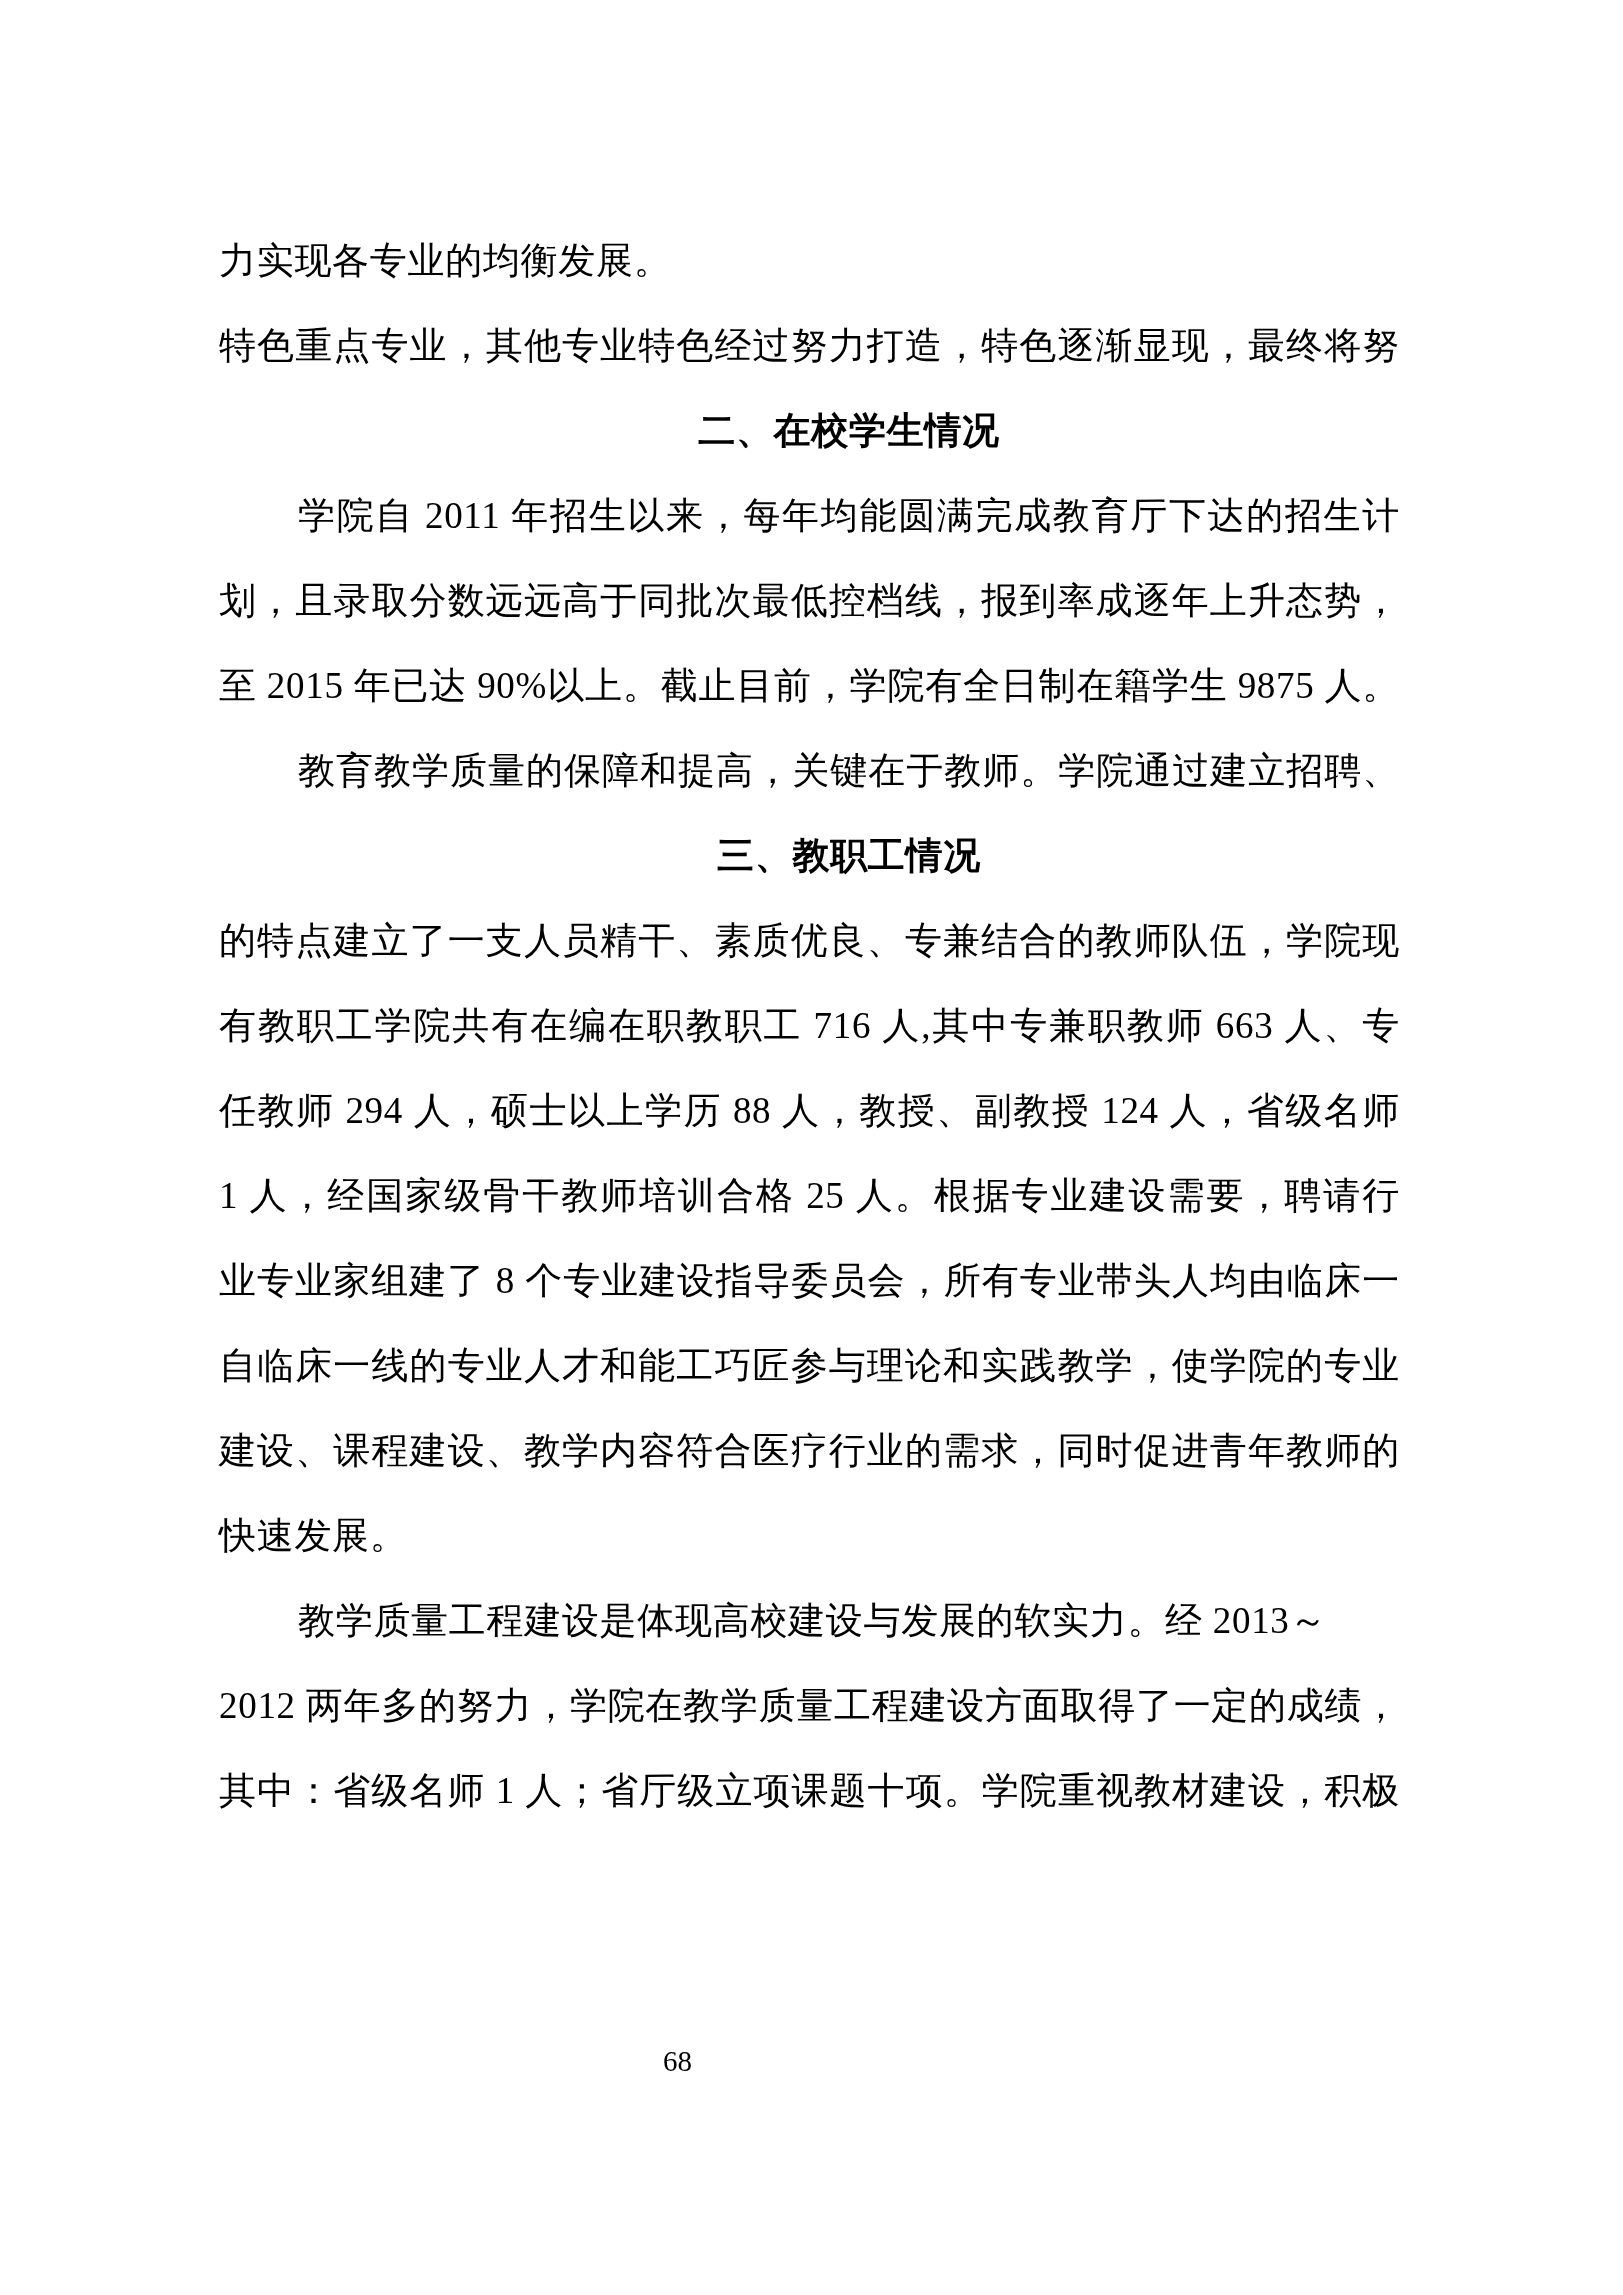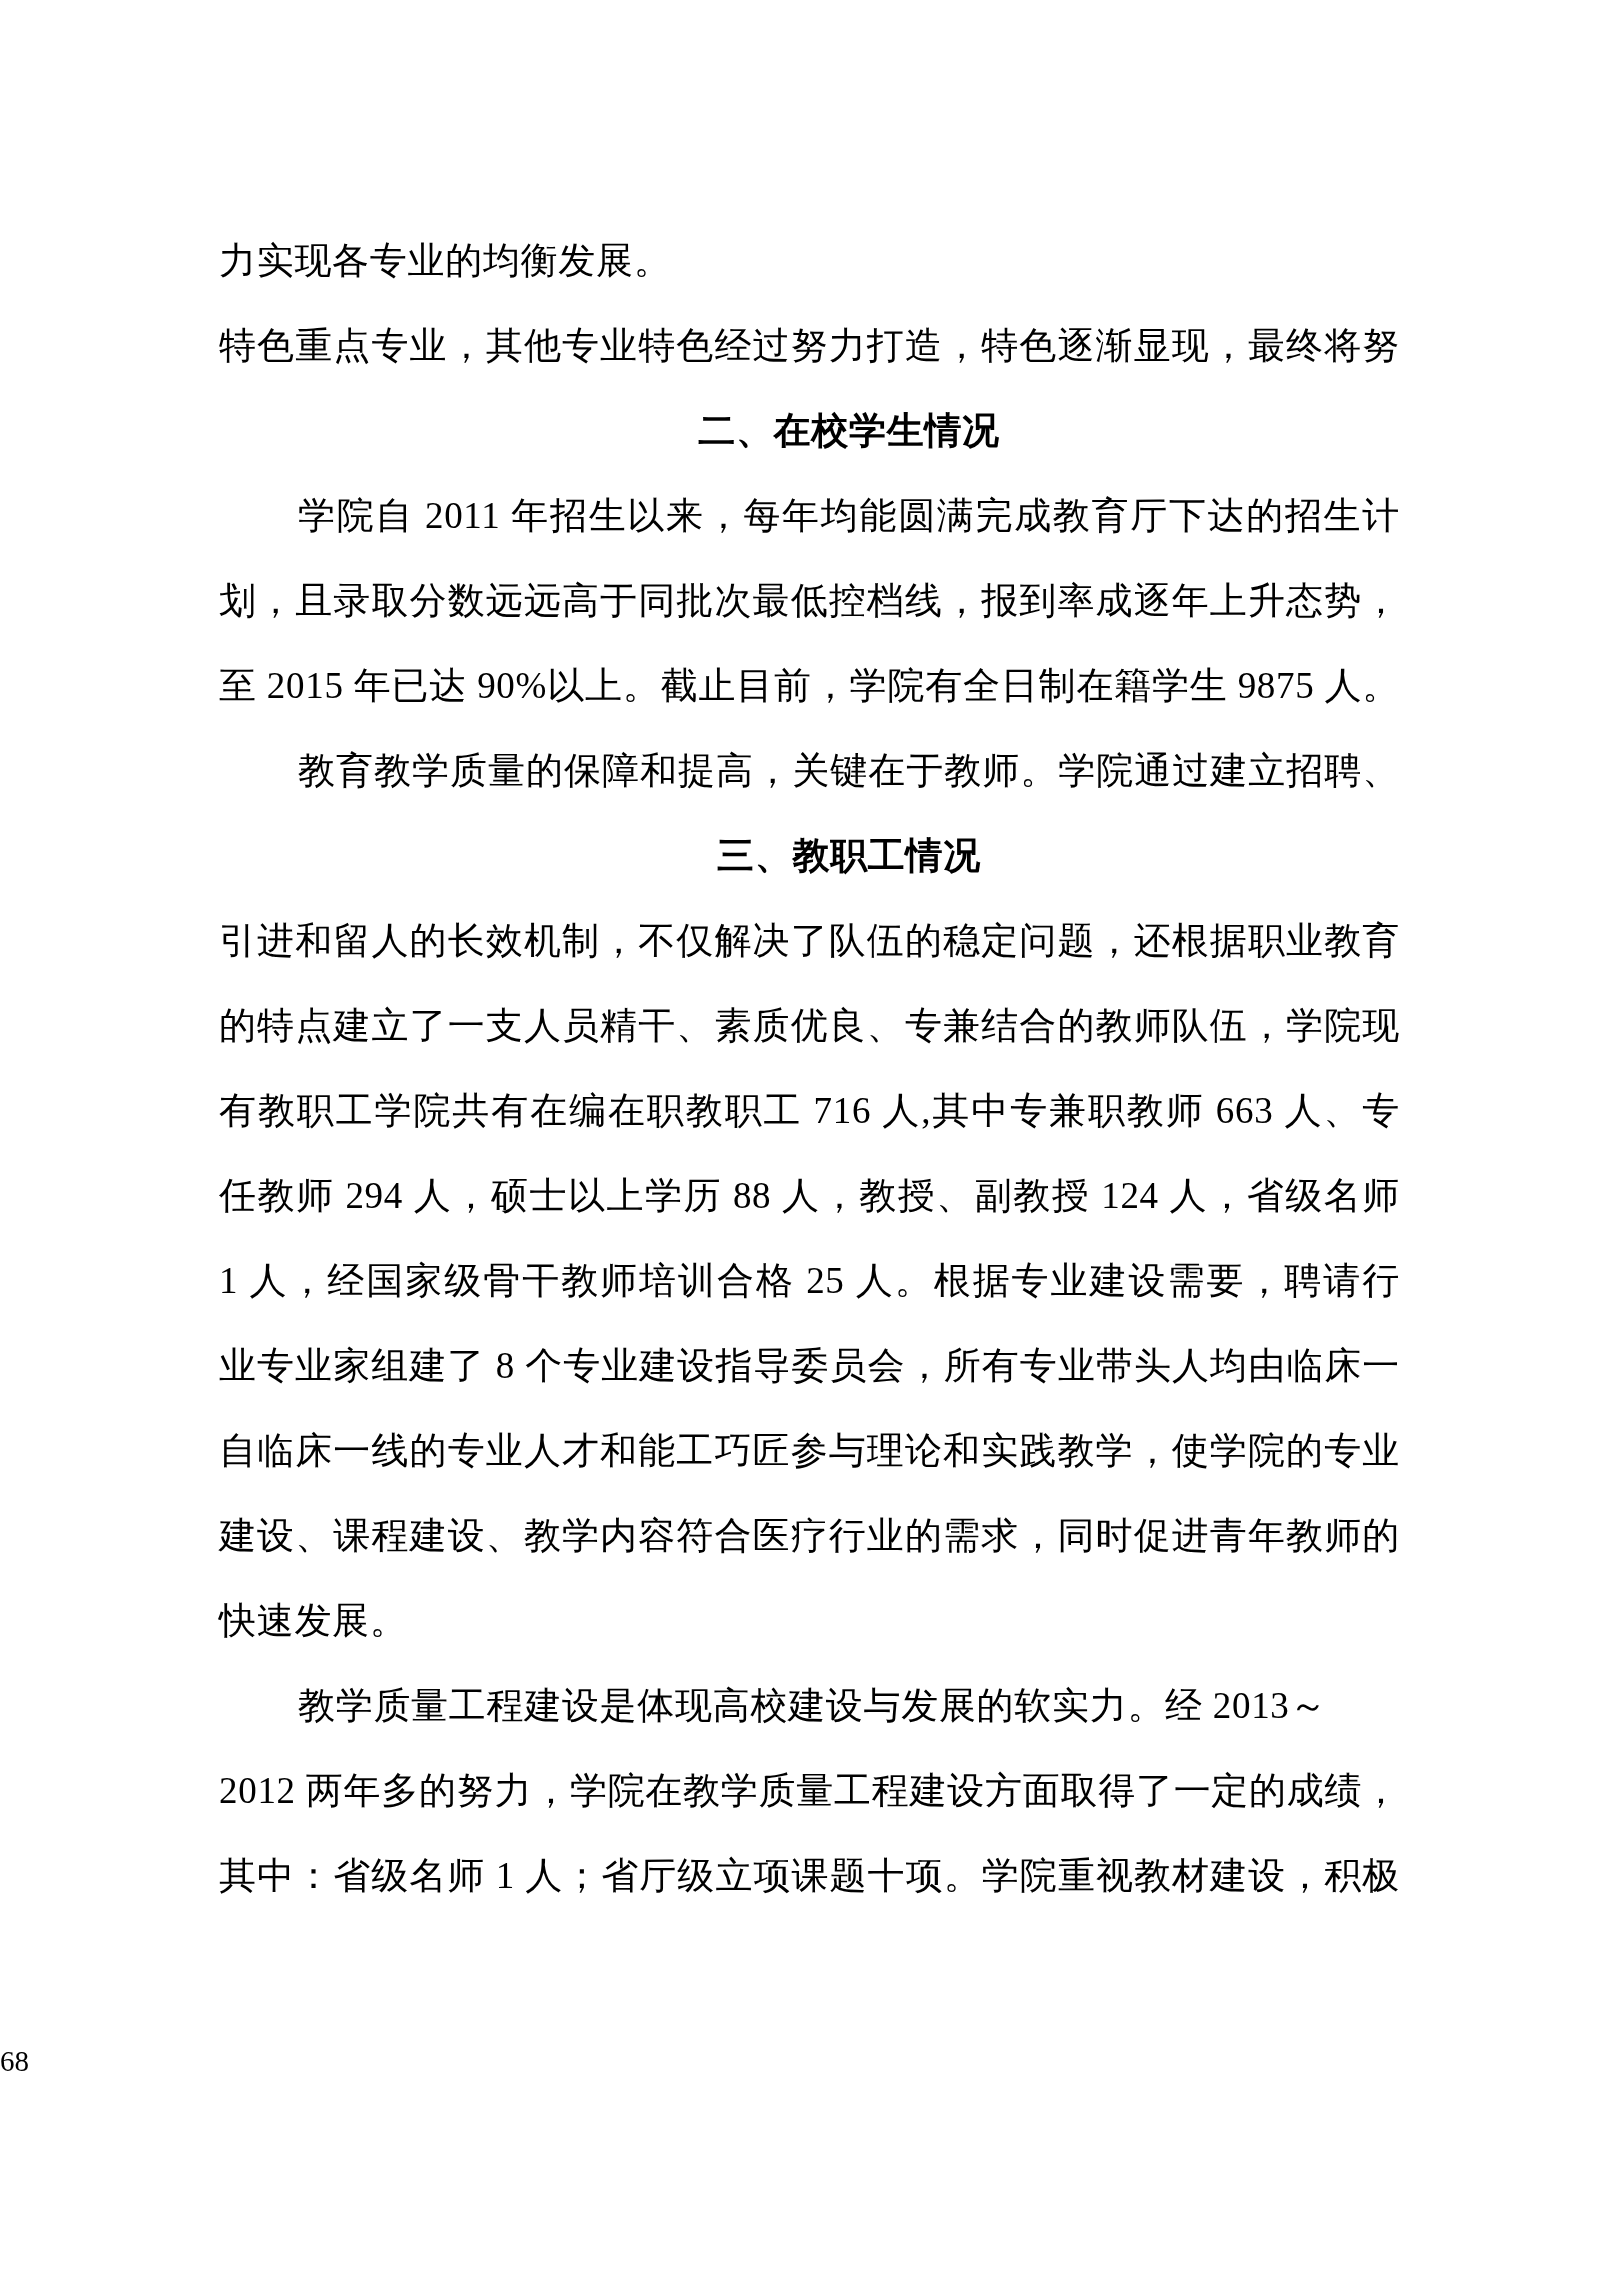--- a/index.html
+++ b/index.html
@@ -42,39 +42,39 @@
     font-weight: bold;
     text-align: center;
   }
   .page-number {
     position: absolute;
     left: 0;
     width: 1355px;
     top: 2040px;
     height: 42px;
     line-height: 42px;
+    text-align: center;
     font-size: 29px;
     font-family: "Liberation Serif", "DejaVu Serif", serif;
     color: #000000;
   }
 </style>
 </head>
 <body>
 
 <div class="page">
   <div class="text-block">
       <div class="line">力实现各专业的均衡发展。</div>
       <div class="line justify">特色重点专业，其他专业特色经过努力打造，特色逐渐显现，最终将努</div>
       <div class="line heading indent">二、在校学生情况</div>
       <div class="line indent justify">学院自 2011 年招生以来，每年均能圆满完成教育厅下达的招生计</div>
       <div class="line justify">划，且录取分数远远高于同批次最低控档线，报到率成逐年上升态势，</div>
       <div class="line justify">至 2015 年已达 90%以上。截止目前，学院有全日制在籍学生 9875 人。</div>
       <div class="line indent justify">教育教学质量的保障和提高，关键在于教师。学院通过建立招聘、</div>
       <div class="line heading indent">三、教职工情况</div>
-      <div class="line justify">引进和留人的长效机制，不仅解决了队伍的稳定问题，还根据职业教育</div>
       <div class="line justify">的特点建立了一支人员精干、素质优良、专兼结合的教师队伍，学院现</div>
       <div class="line justify">有教职工学院共有在编在职教职工 716 人,其中专兼职教师 663 人、专</div>
       <div class="line justify">任教师 294 人，硕士以上学历 88 人，教授、副教授 124 人，省级名师</div>
       <div class="line justify">1 人，经国家级骨干教师培训合格 25 人。根据专业建设需要，聘请行</div>
       <div class="line justify">业专业家组建了 8 个专业建设指导委员会，所有专业带头人均由临床一</div>
       <div class="line justify">自临床一线的专业人才和能工巧匠参与理论和实践教学，使学院的专业</div>
       <div class="line justify">建设、课程建设、教学内容符合医疗行业的需求，同时促进青年教师的</div>
       <div class="line">快速发展。</div>
       <div class="line indent">教学质量工程建设是体现高校建设与发展的软实力。经 2013～</div>
       <div class="line justify">2012 两年多的努力，学院在教学质量工程建设方面取得了一定的成绩，</div>

